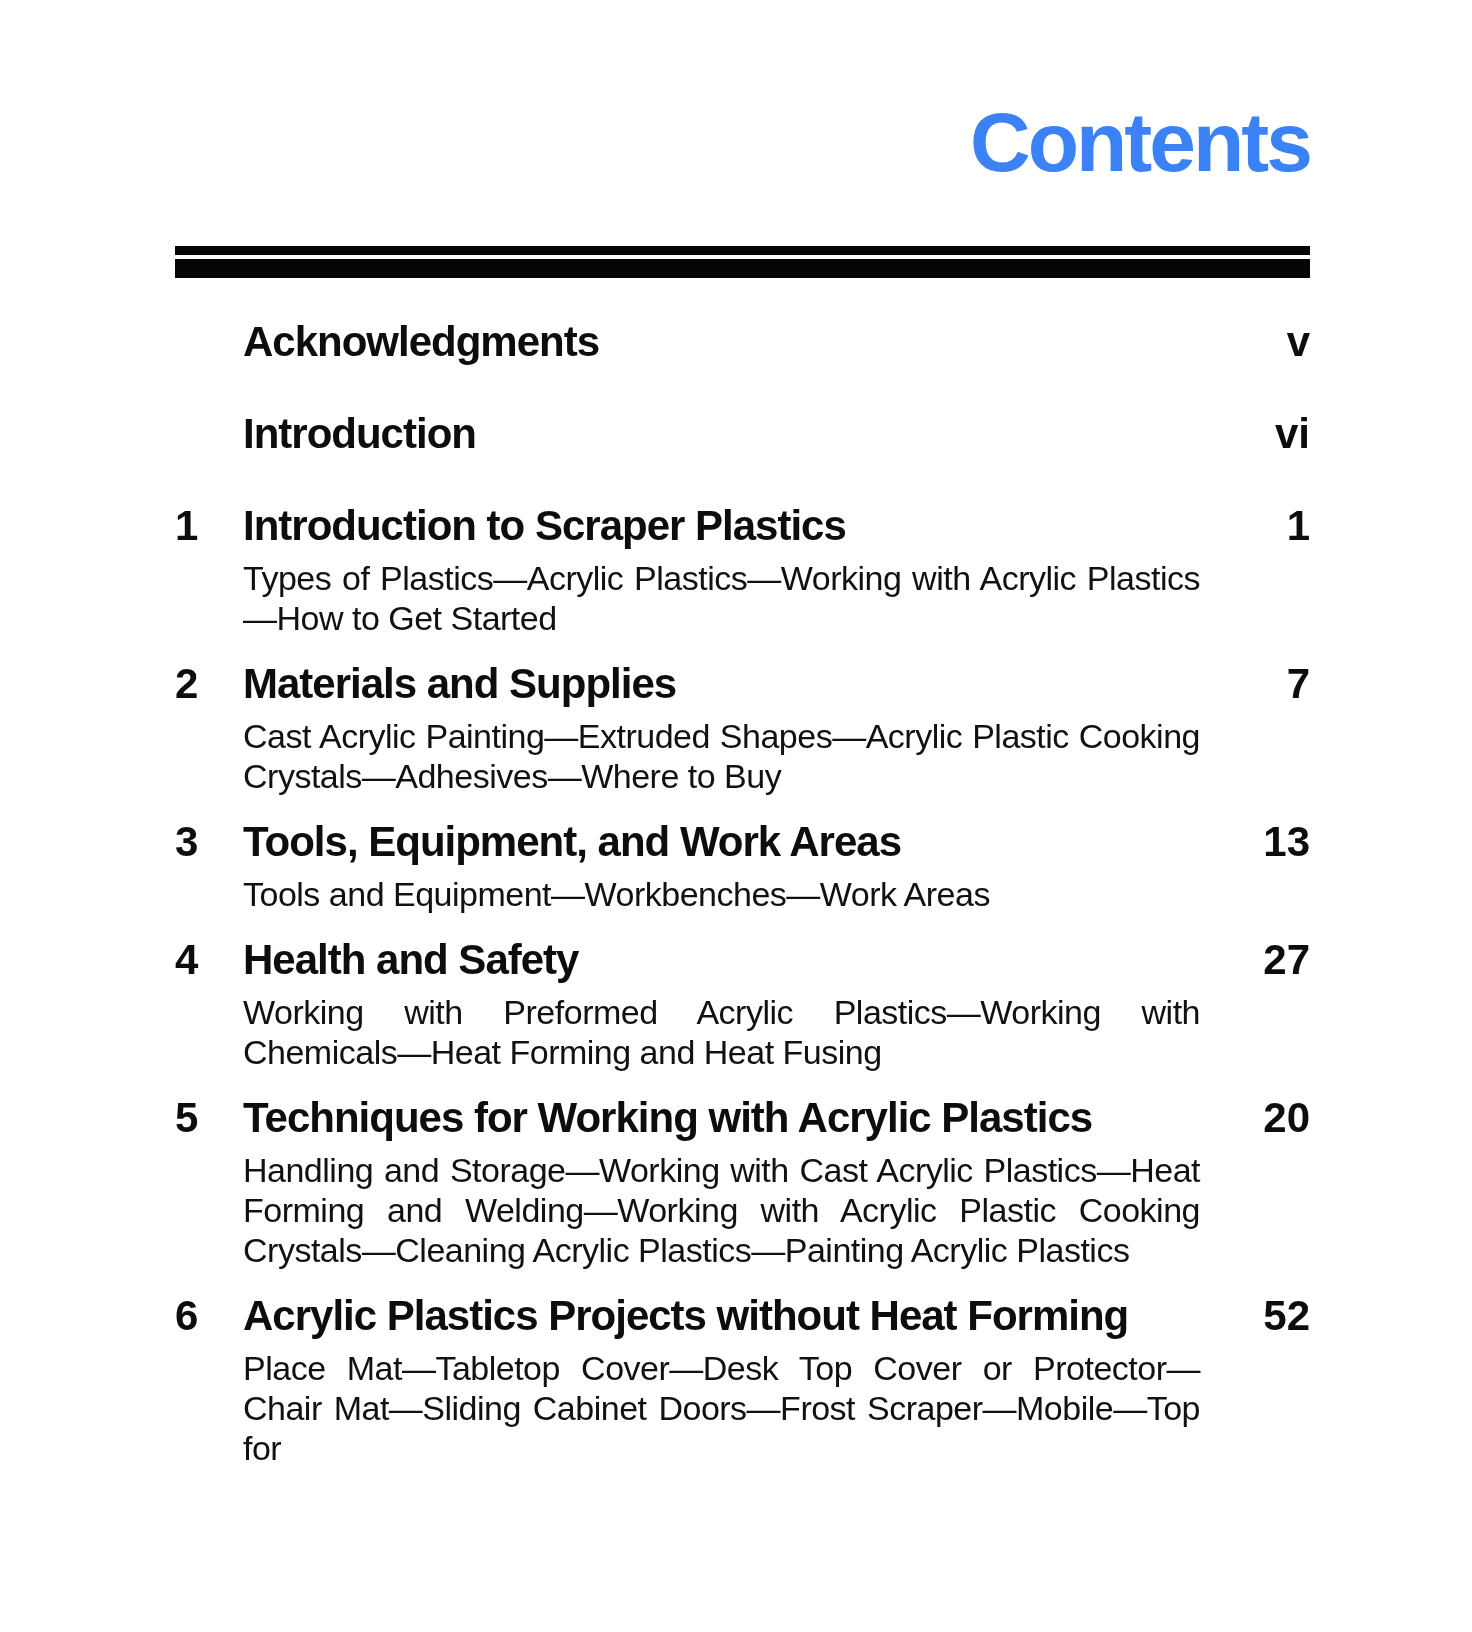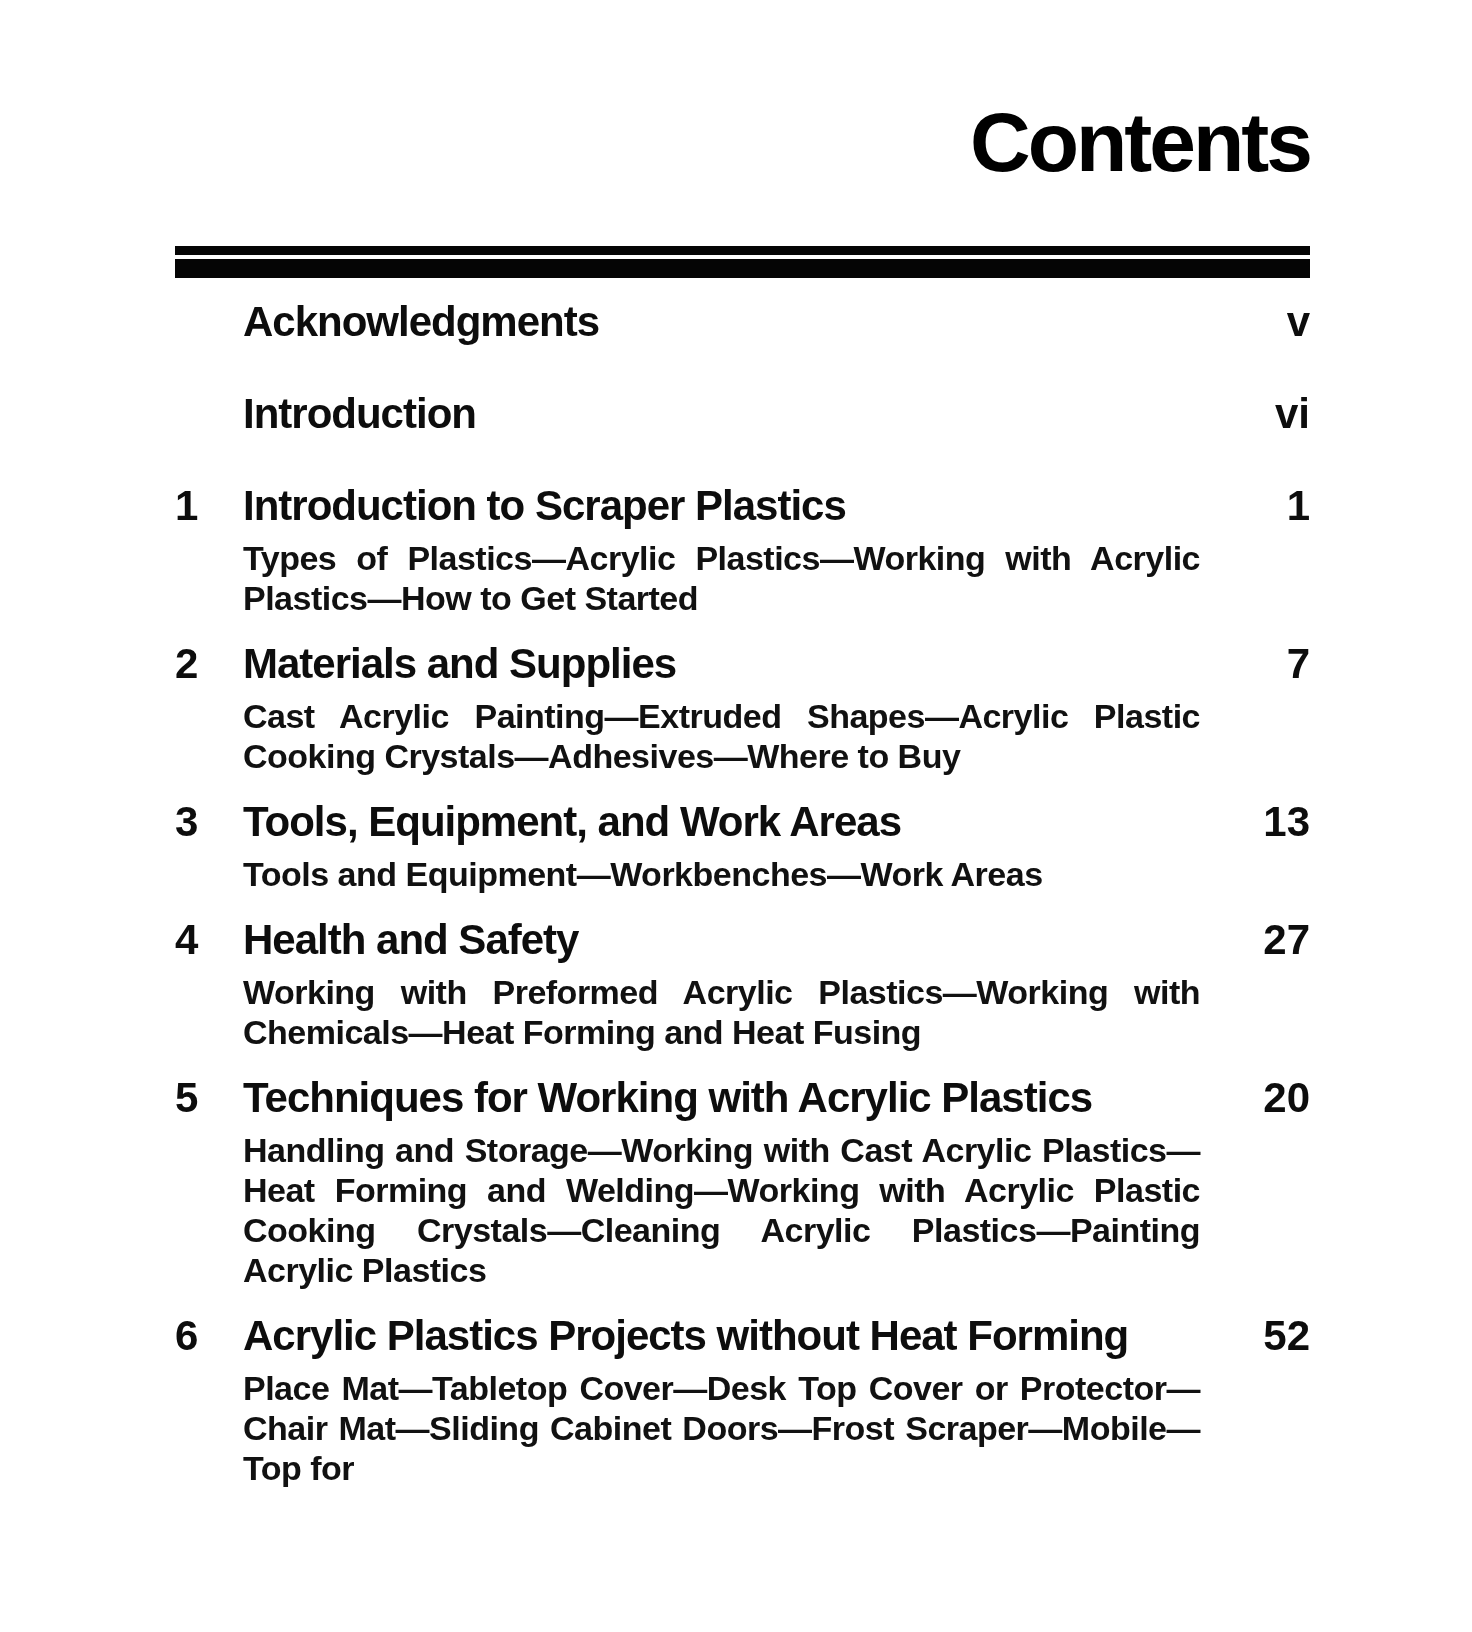--- a/index.html
+++ b/index.html
@@ -14,25 +14,25 @@
     padding: 100px 162px 0 175px;
     overflow: hidden;
   }
   .title {
     font-size: 84px;
     font-weight: bold;
     letter-spacing: -3px;
     line-height: 1;
     text-align: right;
     margin: 0;
-    color: #000000;
+    color: #3b82f6;
   }
   .rule { margin-top: 62px; border-top: 9px solid #050505; }
   .rule-bar { height: 19px; background: #050505; margin-top: 4px; }
-  .entries { margin-top: 18px; }
+  .entries { margin-top: 38px; }
   .entry {
     display: grid;
     grid-template-columns: 68px 1fr 110px;
     margin-bottom: 40px;
   }
   .entry.has-subs { margin-bottom: 20px; }
   .entry-num {
     font-size: 42px;
     font-weight: bold;
     line-height: 52px;
@@ -41,21 +41,21 @@
   .entry-main { min-width: 0; }
   .entry-title {
     font-size: 42px;
     font-weight: bold;
     line-height: 52px;
     letter-spacing: -1px;
     white-space: nowrap;
   }
   .entry-subs {
     font-size: 34px;
-    font-weight: bold;
+    font-weight: normal;
     line-height: 40px;
     letter-spacing: -0.5px;
     text-align: justify;
     margin-top: 6px;
     color: #111111;
   }
   .entry-page {
     font-size: 42px;
     font-weight: bold;
     line-height: 52px;

